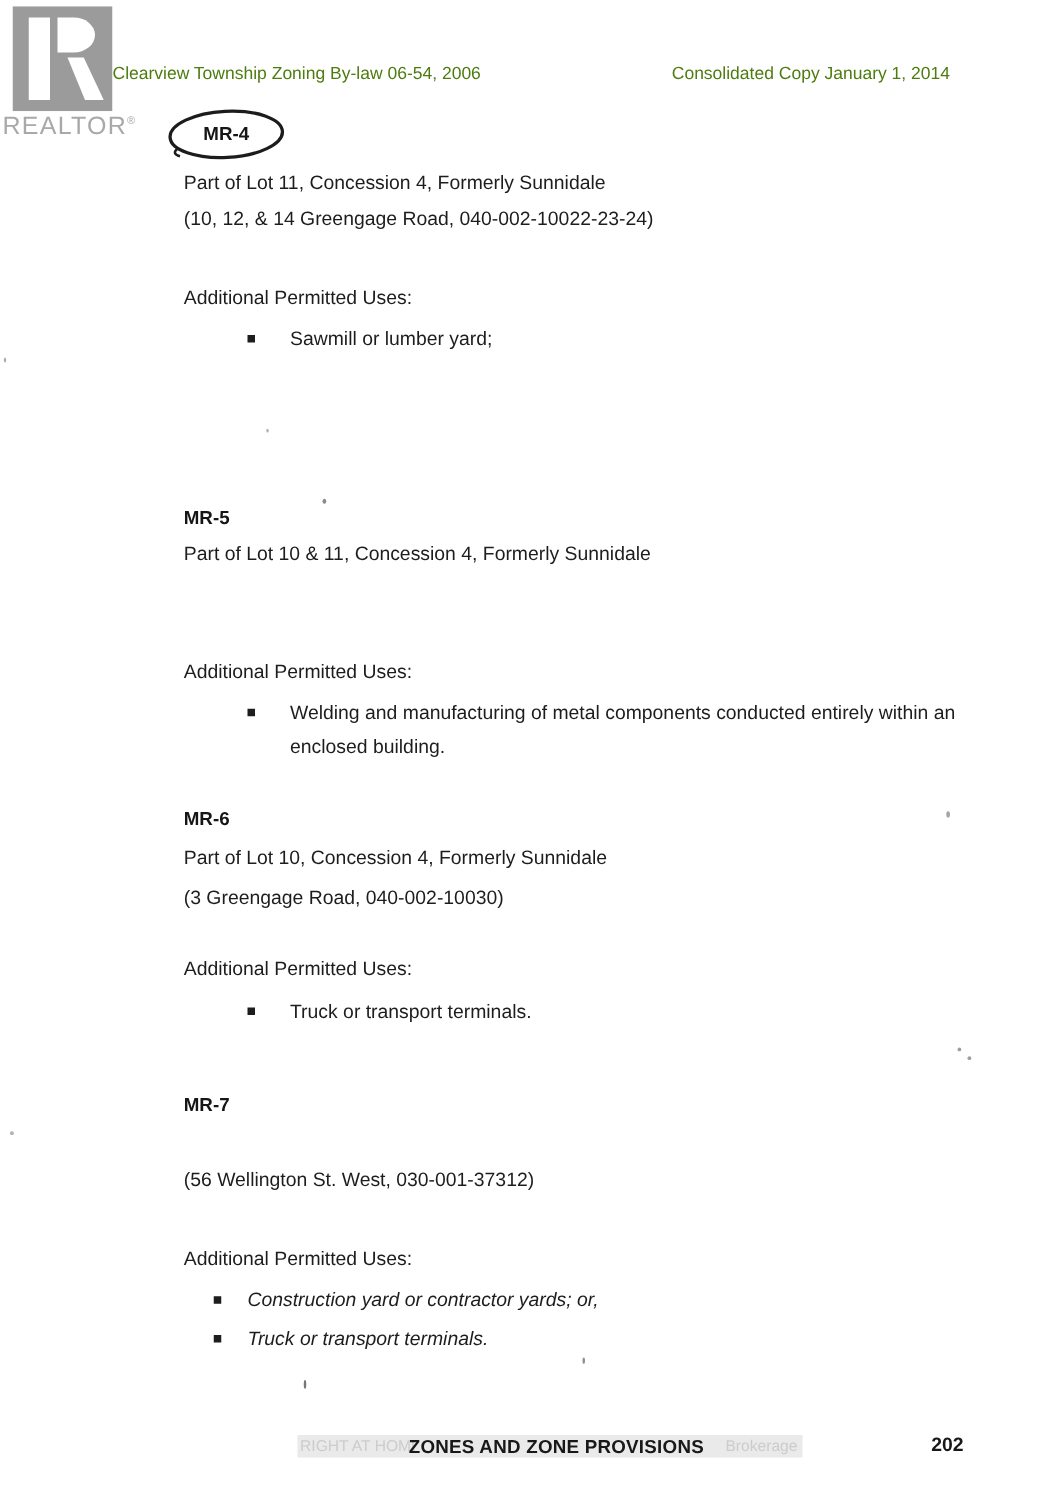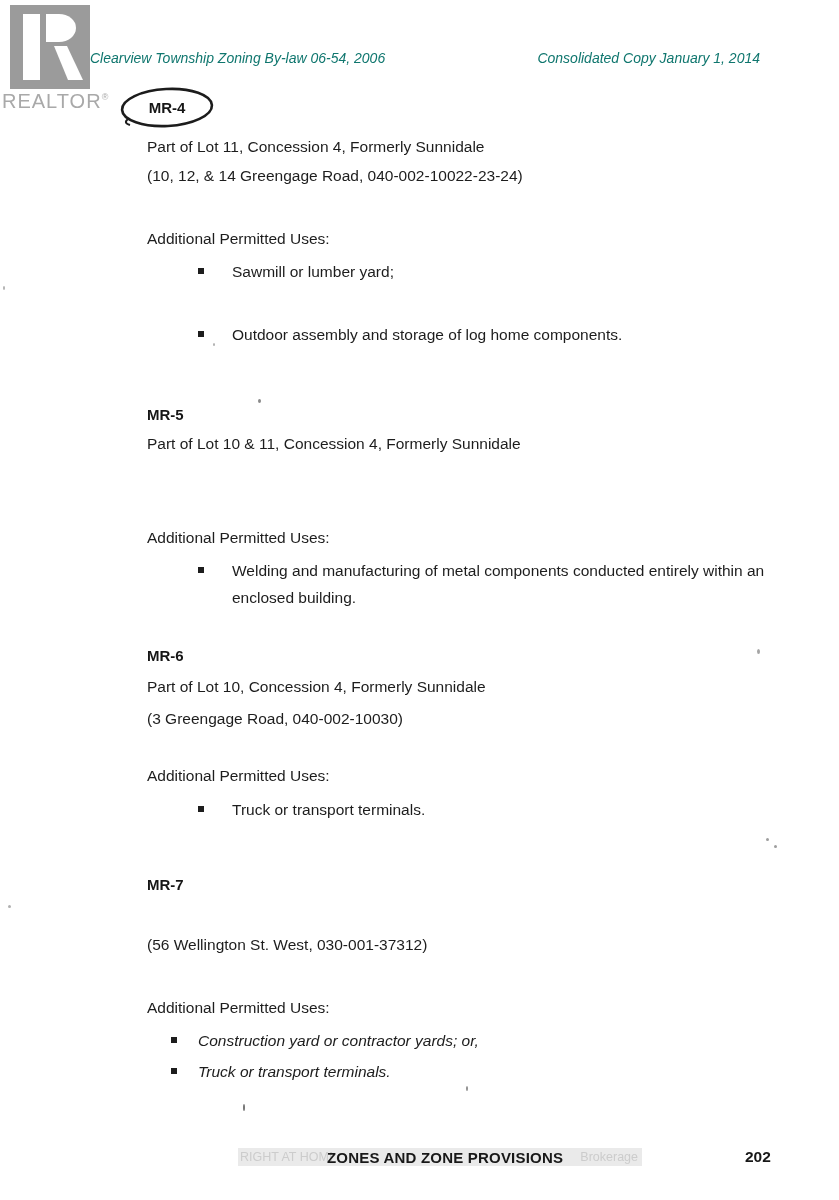--- a/index.html
+++ b/index.html
@@ -13,38 +13,38 @@
   .page{
     position:relative;
     width:839px;height:1200px;
     background:#ffffff;
     font-family:"Liberation Sans","DejaVu Sans",sans-serif;
     color:var(--ink);
     overflow:hidden;
   }
   .hdr{
     position:absolute;top:50px;
-    font-size:14px;font-style:italic;color:#0f766e;
+    font-size:14px;color:#4d7c0f;
     white-space:nowrap;
   }
   .hdr-left{left:90px;}
   .hdr-right{right:79px;}
 
   
   .logo{position:absolute;left:0;top:0;width:110px;height:118px;}
   .logo svg{position:absolute;left:10px;top:5px;}
   .logo-word{
     position:absolute;left:2px;top:90px;
     font-size:20px;letter-spacing:1px;color:var(--logo-text);
     white-space:nowrap;
   }
   .logo-word sup{font-size:9px;}
 
   
-  .circle-wrap{position:absolute;left:118px;top:85px;width:98px;height:48px;text-align:right;}
+  .circle-wrap{position:absolute;left:132px;top:85px;width:98px;height:48px;text-align:right;}
   .circle-wrap svg{position:absolute;left:0;top:0;}
   .circle-label{
     position:absolute;left:0;top:0;width:98px;height:44px;
     display:flex;align-items:center;justify-content:center;
     font-size:15px;font-weight:bold;color:#161616;
   }
 
   .line{position:absolute;left:147px;font-size:15.5px;white-space:nowrap;color:var(--ink);text-align:center;}
   .sec-head{position:absolute;left:147px;font-size:15px;font-weight:bold;white-space:nowrap;color:#161616;}
 
@@ -113,24 +113,20 @@
     <div class="circle-label">MR-4</div>
   </div>
 
   <div class="line" style="top:138px">Part of Lot 11, Concession 4, Formerly Sunnidale</div>
   <div class="line" style="top:167px">(10, 12, &amp; 14 Greengage Road, 040-002-10022-23-24)</div>
   <div class="line" style="top:230px">Additional Permitted Uses:</div>
   <div class="bullet bullet-a" style="top:262px">
     <span class="sq"></span>
     <span class="btxt">Sawmill or lumber yard;</span>
   </div>
-  <div class="bullet bullet-a" style="top:325px">
-    <span class="sq"></span>
-    <span class="btxt">Outdoor assembly and storage of log home components.</span>
-  </div>
 
   <div class="sec-head" style="top:406px">MR-5</div>
   <div class="line" style="top:435px">Part of Lot 10 &amp; 11, Concession 4, Formerly Sunnidale</div>
   <div class="line" style="top:529px">Additional Permitted Uses:</div>
   <div class="bullet bullet-a" style="top:561px">
     <span class="sq"></span>
     <span class="btxt" style="width:600px">Welding and manufacturing of metal components conducted entirely within an
 enclosed building.</span>
   </div>
 

